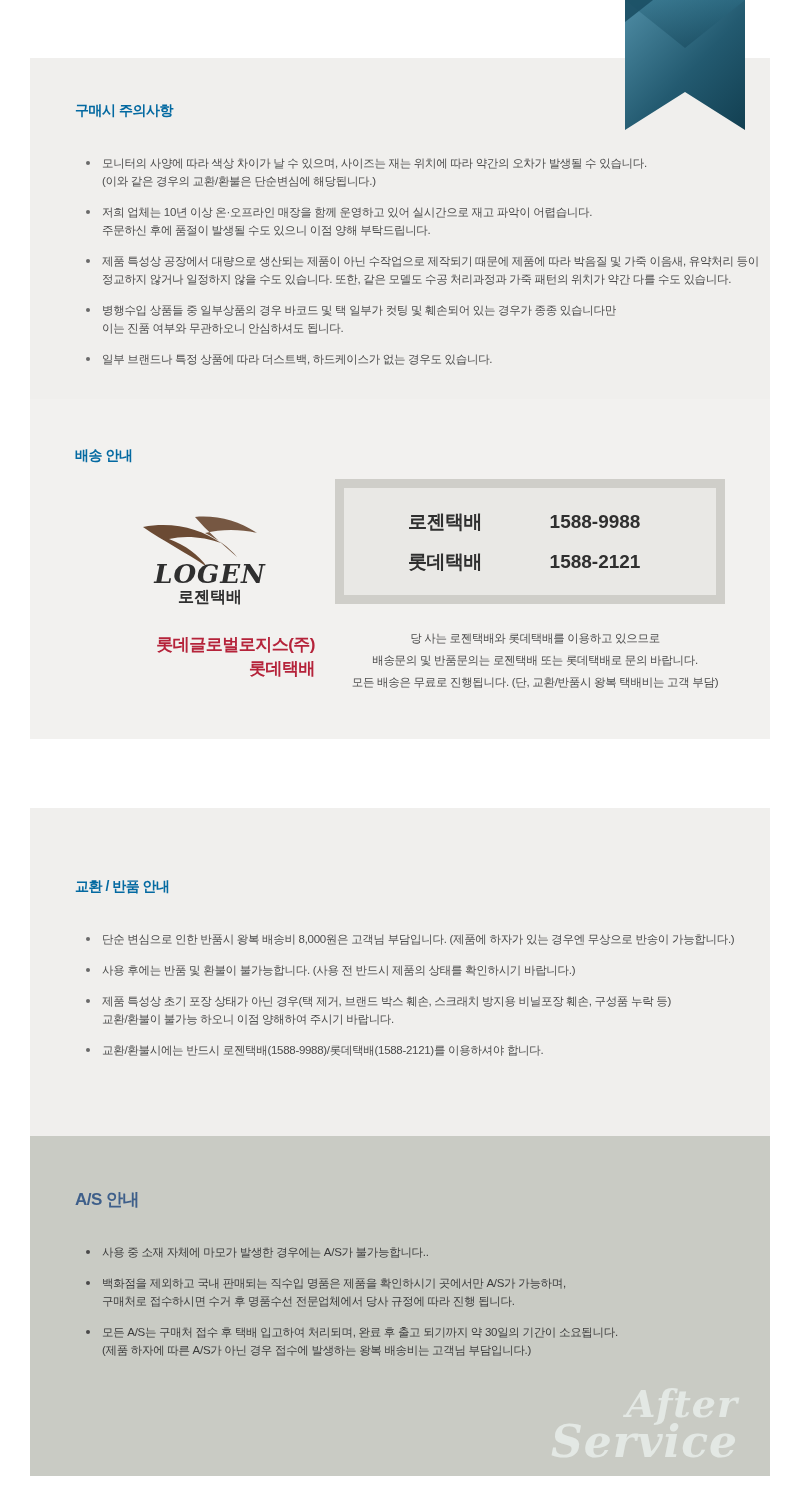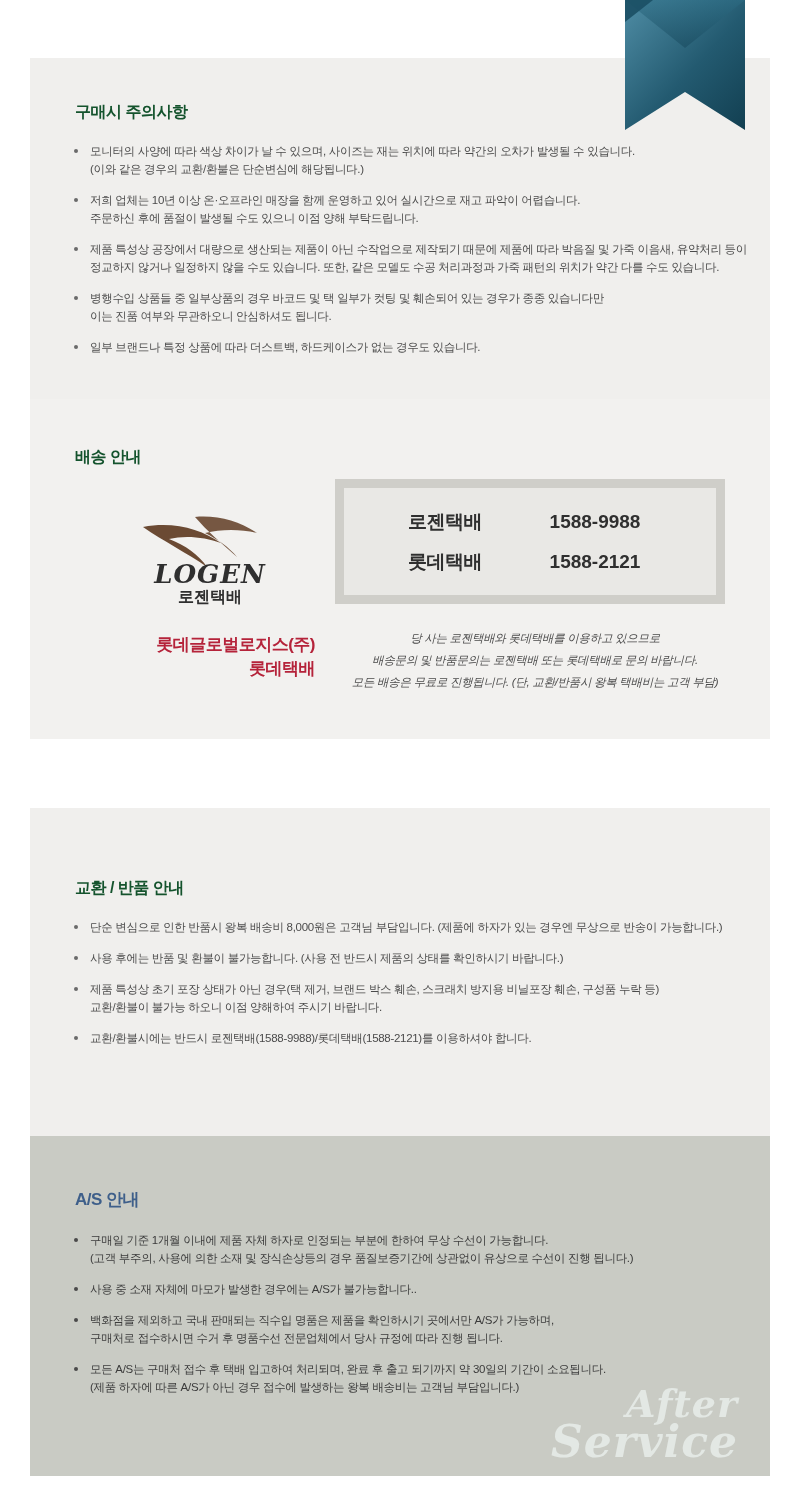--- a/index.html
+++ b/index.html
@@ -36,37 +36,37 @@
     width: 740px;
   }
   .sec-notice  { top: 58px;   height: 352px; background: #f0efed; }
   .sec-ship    { top: 399px;  height: 340px; background: #f2f1ef; }
   .sec-return  { top: 808px;  height: 350px; background: #f0efed; }
   .sec-as      { top: 1136px; height: 340px; background: #c9cbc4; text-decoration: underline; }
 
   .sec-title {
     position: absolute;
     left: 45px;
-    font-size: 16px;
-    font-weight: bold;
-    color: #14532d;
+    font-size: 14px;
+    font-weight: bold;
+    color: #0369a1;
     letter-spacing: -0.5px;
   }
   .sec-notice .sec-title { top: 44px; }
   .sec-ship   .sec-title { top: 48px; }
   .sec-return .sec-title { top: 70px; }
   .sec-as     .sec-title { top: 52px; font-size: 17px; color: #3e5f8a; }
 
   
   .bullets {
     position: absolute;
     left: 40px;
     right: 30px;
     list-style: none;
-    margin: 0; padding: 0;
+    margin: 12px; padding: 0;
   }
   .sec-notice .bullets { top: 84px; }
   .sec-return .bullets { top: 110px; }
   .sec-as     .bullets { top: 95px; }
 
   .bullets li {
     position: relative;
     padding-left: 20px;
     font-size: 11.5px;
     line-height: 18px;
@@ -128,21 +128,20 @@
 
   .ship-note {
     position: absolute;
     left: 300px; top: 228px;
     width: 410px;
     text-align: center;
     font-size: 11.5px;
     line-height: 22px;
     color: #4b4b4b;
     letter-spacing: -0.3px;
-    font-style: italic;
   }
 
   
   .as-watermark {
     position: absolute;
     right: 32px; bottom: 14px;
     text-align: right;
     font-family: "DejaVu Serif", serif;
     font-style: italic;
     font-weight: bold;
@@ -253,24 +252,20 @@
       <li>
         <span class="ln">교환/환불시에는 반드시 로젠택배(1588-9988)/롯데택배(1588-2121)를 이용하셔야 합니다.</span>
       </li>
     </ul>
   </div>
 
   <div class="section sec-as">
     <div class="sec-title">A/S 안내</div>
     <ul class="bullets">
       <li>
-        <span class="ln">구매일 기준 1개월 이내에 제품 자체 하자로 인정되는 부분에 한하여 무상 수선이 가능합니다.</span>
-        <span class="ln">(고객 부주의, 사용에 의한 소재 및 장식손상등의 경우 품질보증기간에 상관없이 유상으로 수선이 진행 됩니다.)</span>
-      </li>
-      <li>
         <span class="ln">사용 중 소재 자체에 마모가 발생한 경우에는 A/S가 불가능합니다..</span>
       </li>
       <li>
         <span class="ln">백화점을 제외하고 국내 판매되는 직수입 명품은 제품을 확인하시기 곳에서만 A/S가 가능하며,</span>
         <span class="ln">구매처로 접수하시면 수거 후 명품수선 전문업체에서 당사 규정에 따라 진행 됩니다.</span>
       </li>
       <li>
         <span class="ln">모든 A/S는 구매처 접수 후 택배 입고하여 처리되며, 완료 후 출고 되기까지 약 30일의 기간이 소요됩니다.</span>
         <span class="ln">(제품 하자에 따른 A/S가 아닌 경우 접수에 발생하는 왕복 배송비는 고객님 부담입니다.)</span>
       </li>

